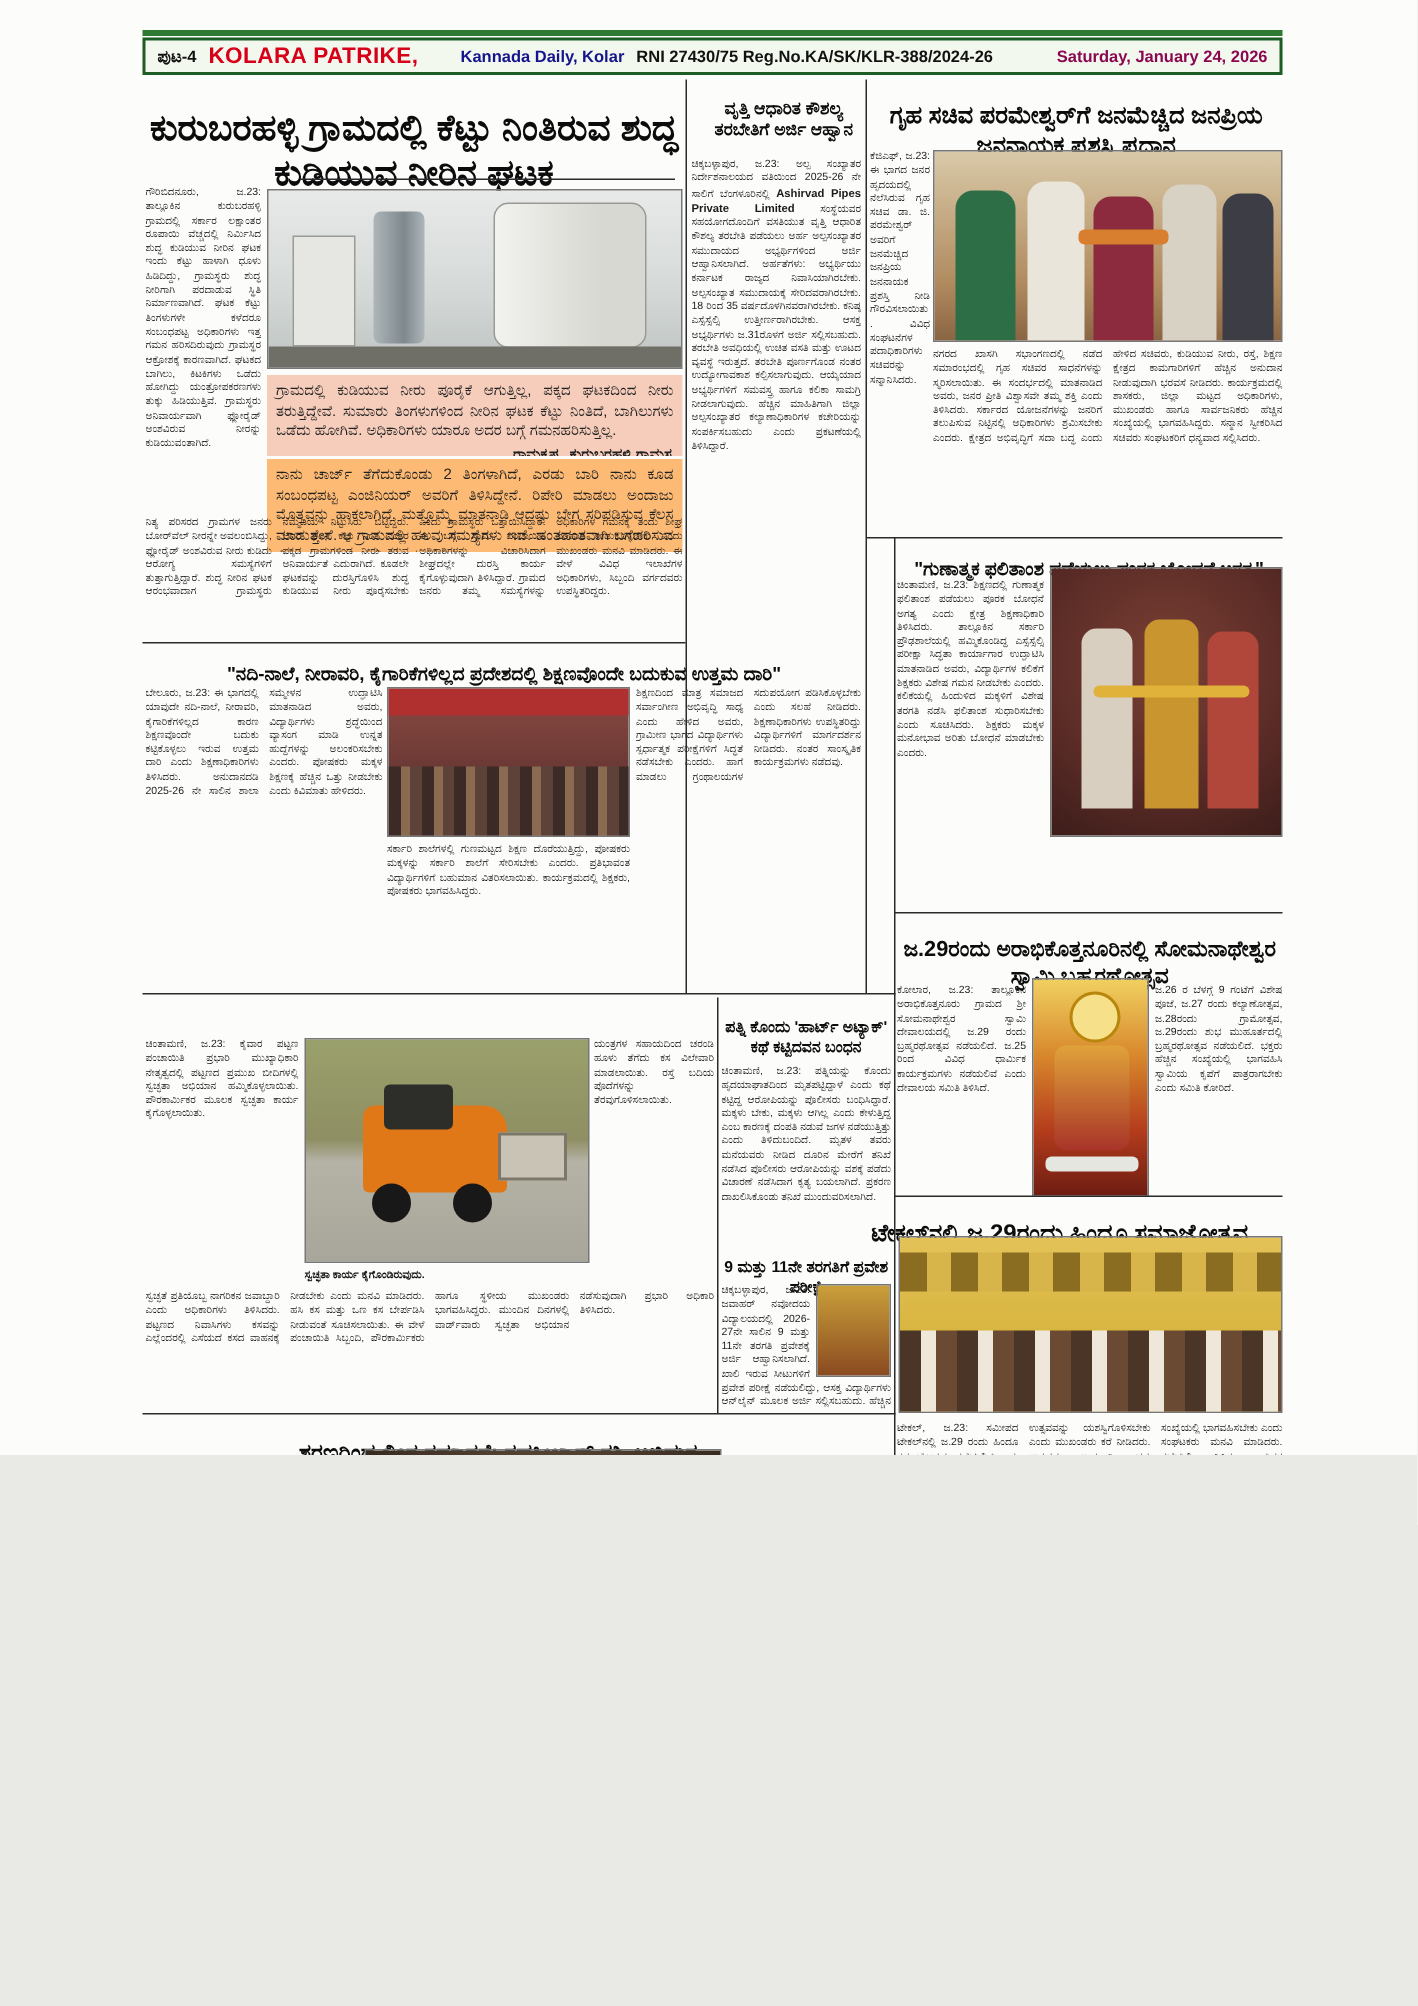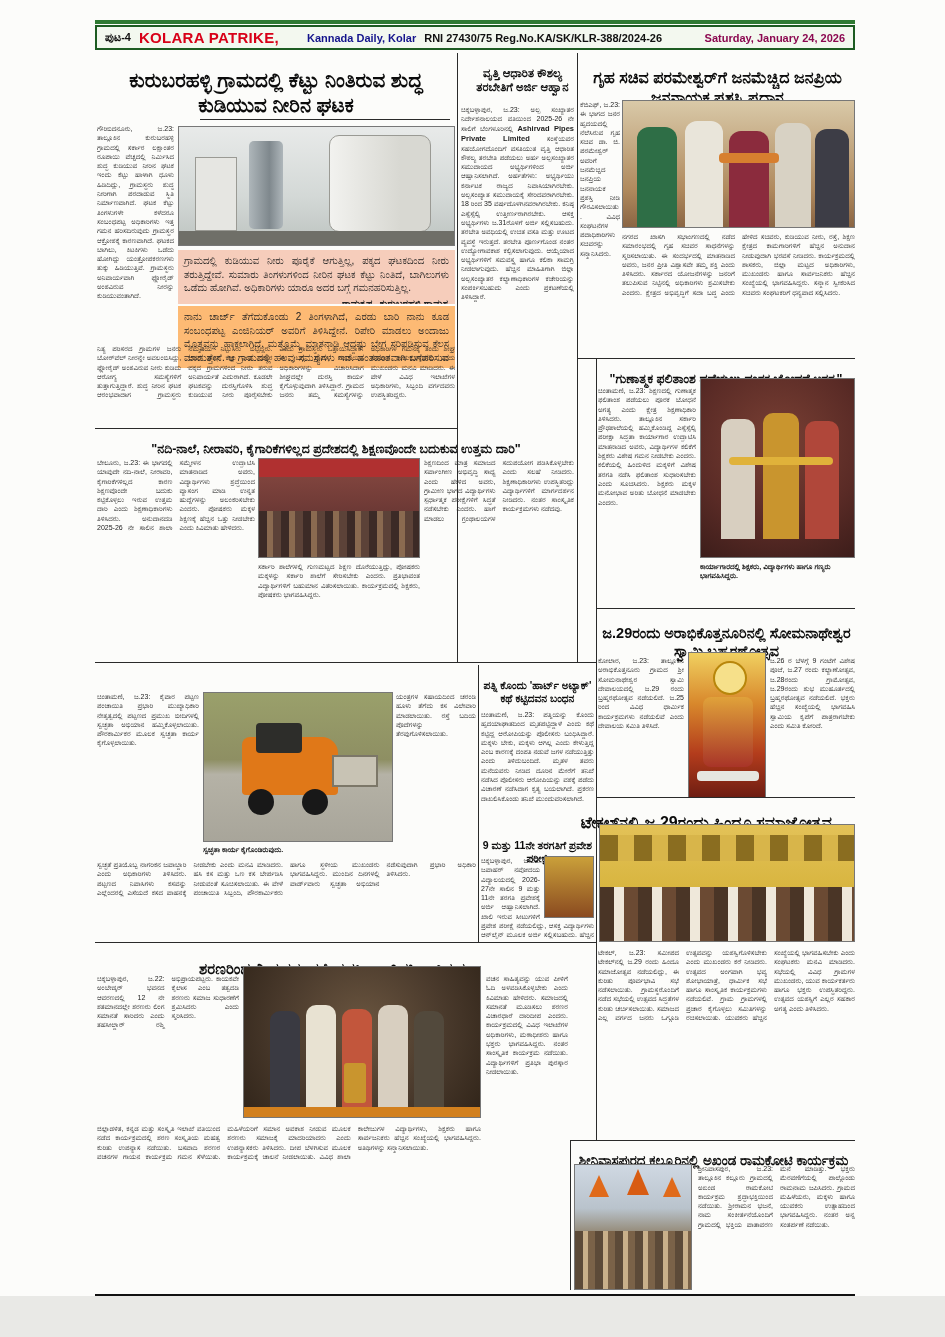--- a/index.html
+++ b/index.html
@@ -1,16 +1,16 @@
 <!DOCTYPE html>
 <html><head>
 <meta charset="utf-8">
 <style>
   html,body{margin:0;padding:0;background:#e9e9e6;}
-  .page{position:relative;width:945px;height:1296px;background:#fcfcfa;margin:0 auto;
+  .page{position:relative;width:945px;height:970px;background:#fcfcfa;margin:0 auto;
         font-family:"Liberation Sans",sans-serif;overflow:hidden;}
   .rule{position:absolute;background:#2a2a2a;}
   
   .mast-band{position:absolute;background:#2f7a33;}
   .masthead{position:absolute;display:flex;align-items:center;gap:8px;
             background:#f3f8ef;border:2px solid #1d5c22;box-sizing:border-box;padding:0 8px;}
   .mast-pg{font-size:11px;font-weight:bold;color:#111;}
   .mast-paper{font-size:15px;font-weight:bold;color:#d80018;letter-spacing:.3px;}
   .mast-sub{font-size:11px;color:#14148c;font-weight:bold;margin-left:20px;}
   .mast-rni{font-size:11px;color:#111;font-weight:bold;}
@@ -47,21 +47,21 @@
 
   <div class="mast-band" style="left:95px;top:20px;width:760px;height:4px;"></div>
   <header class="masthead" style="left:95px;top:25px;width:760px;height:25px;">
     <span class="mast-pg">ಪುಟ-4</span>
     <span class="mast-paper">KOLARA PATRIKE,</span>
     <span class="mast-sub">Kannada Daily, Kolar</span>
     <span class="mast-rni">RNI 27430/75 Reg.No.KA/SK/KLR-388/2024-26</span>
     <span class="mast-date">Saturday, January 24, 2026</span>
   </header>
 
-  <h1 class="hl" style="left:96px;top:55px;width:360px;font-size:20px;">ಕುರುಬರಹಳ್ಳಿ ಗ್ರಾಮದಲ್ಲಿ ಕೆಟ್ಟು ನಿಂತಿರುವ ಶುದ್ಧ ಕುಡಿಯುವ ನೀರಿನ ಘಟಕ</h1>
+  <h1 class="hl" style="left:96px;top:55px;width:360px;font-size:24px;">ಕುರುಬರಹಳ್ಳಿ ಗ್ರಾಮದಲ್ಲಿ ಕೆಟ್ಟು ನಿಂತಿರುವ ಶುದ್ಧ ಕುಡಿಯುವ ನೀರಿನ ಘಟಕ</h1>
   <div class="rule" style="left:200px;top:119px;width:250px;height:1px;"></div>
   <div class="bt" style="left:97px;top:124px;width:77px;height:216px;">ಗೌರಿಬಿದನೂರು, ಜ.23: ತಾಲ್ಲೂಕಿನ ಕುರುಬರಹಳ್ಳಿ ಗ್ರಾಮದಲ್ಲಿ ಸರ್ಕಾರ ಲಕ್ಷಾಂತರ ರೂಪಾಯಿ ವೆಚ್ಚದಲ್ಲಿ ನಿರ್ಮಿಸಿದ ಶುದ್ಧ ಕುಡಿಯುವ ನೀರಿನ ಘಟಕ ಇಂದು ಕೆಟ್ಟು ಹಾಳಾಗಿ ಧೂಳು ಹಿಡಿದಿದ್ದು, ಗ್ರಾಮಸ್ಥರು ಶುದ್ಧ ನೀರಿಗಾಗಿ ಪರದಾಡುವ ಸ್ಥಿತಿ ನಿರ್ಮಾಣವಾಗಿದೆ. ಘಟಕ ಕೆಟ್ಟು ತಿಂಗಳುಗಳೇ ಕಳೆದರೂ ಸಂಬಂಧಪಟ್ಟ ಅಧಿಕಾರಿಗಳು ಇತ್ತ ಗಮನ ಹರಿಸದಿರುವುದು ಗ್ರಾಮಸ್ಥರ ಆಕ್ರೋಶಕ್ಕೆ ಕಾರಣವಾಗಿದೆ. ಘಟಕದ ಬಾಗಿಲು, ಕಿಟಕಿಗಳು ಒಡೆದು ಹೋಗಿದ್ದು ಯಂತ್ರೋಪಕರಣಗಳು ತುಕ್ಕು ಹಿಡಿಯುತ್ತಿವೆ. ಗ್ರಾಮಸ್ಥರು ಅನಿವಾರ್ಯವಾಗಿ ಫ್ಲೋರೈಡ್ ಅಂಶವಿರುವ ನೀರನ್ನು ಕುಡಿಯುವಂತಾಗಿದೆ.</div>
 
   <div class="photo" style="left:178px;top:126px;width:277px;height:120px;background:linear-gradient(180deg,#e8eae9 0%,#d3d8d6 60%,#bdc3c0 100%);">
     <div class="ph-el" style="left:150px;top:8px;width:100px;height:95px;background:linear-gradient(90deg,#f2f2ef,#d8d8d2 70%);border:1px solid #9a9a94;border-radius:10px;"></div>
     <div class="ph-el" style="left:70px;top:14px;width:34px;height:88px;background:linear-gradient(90deg,#aeb6ba,#7f888d 60%,#aeb6ba);border-radius:5px;"></div>
     <div class="ph-el" style="left:16px;top:30px;width:40px;height:72px;background:#e6e6e2;border:1px solid #9a9a94;"></div>
     <div class="ph-el" style="left:0;top:104px;width:277px;height:16px;background:#6f6f68;"></div>
   </div>
 
@@ -95,21 +95,20 @@
   <div class="rule" style="left:578px;top:358px;width:277px;height:1px;"></div>
 
   <h2 class="hl" style="left:597px;top:362px;width:258px;font-size:12.5px;">"ಗುಣಾತ್ಮಕ ಫಲಿತಾಂಶ ಪಡೆಯಲು ಪೂರಕ ಬೋಧನೆ ಅಗತ್ಯ"</h2>
   <div class="bt" style="left:598px;top:386px;width:98px;height:218px;">ಚಿಂತಾಮಣಿ, ಜ.23: ಶಿಕ್ಷಣದಲ್ಲಿ ಗುಣಾತ್ಮಕ ಫಲಿತಾಂಶ ಪಡೆಯಲು ಪೂರಕ ಬೋಧನೆ ಅಗತ್ಯ ಎಂದು ಕ್ಷೇತ್ರ ಶಿಕ್ಷಣಾಧಿಕಾರಿ ತಿಳಿಸಿದರು. ತಾಲ್ಲೂಕಿನ ಸರ್ಕಾರಿ ಪ್ರೌಢಶಾಲೆಯಲ್ಲಿ ಹಮ್ಮಿಕೊಂಡಿದ್ದ ಎಸ್ಸೆಸ್ಸೆಲ್ಸಿ ಪರೀಕ್ಷಾ ಸಿದ್ಧತಾ ಕಾರ್ಯಾಗಾರ ಉದ್ಘಾಟಿಸಿ ಮಾತನಾಡಿದ ಅವರು, ವಿದ್ಯಾರ್ಥಿಗಳ ಕಲಿಕೆಗೆ ಶಿಕ್ಷಕರು ವಿಶೇಷ ಗಮನ ನೀಡಬೇಕು ಎಂದರು. ಕಲಿಕೆಯಲ್ಲಿ ಹಿಂದುಳಿದ ಮಕ್ಕಳಿಗೆ ವಿಶೇಷ ತರಗತಿ ನಡೆಸಿ ಫಲಿತಾಂಶ ಸುಧಾರಿಸಬೇಕು ಎಂದು ಸೂಚಿಸಿದರು. ಶಿಕ್ಷಕರು ಮಕ್ಕಳ ಮನೋಭಾವ ಅರಿತು ಬೋಧನೆ ಮಾಡಬೇಕು ಎಂದರು.</div>
   <div class="photo" style="left:700px;top:378px;width:155px;height:180px;background:radial-gradient(circle at 50% 35%,#7a4034 0%,#5a2b26 60%,#3c1d1a 100%);">
     <div class="ph-el" style="left:20px;top:40px;width:34px;height:120px;background:#d8cfc0;border-radius:10px 10px 0 0;"></div>
     <div class="ph-el" style="left:62px;top:34px;width:36px;height:126px;background:#c9952e;border-radius:10px 10px 0 0;"></div>
     <div class="ph-el" style="left:104px;top:42px;width:34px;height:118px;background:#b0473a;border-radius:10px 10px 0 0;"></div>
     <div class="ph-el" style="left:28px;top:78px;width:104px;height:8px;background:#e0b23a;border-radius:4px;"></div>
   </div>
-  <div class="caption" style="left:700px;top:562px;width:155px;height:40px;">ಕಾರ್ಯಾಗಾರದಲ್ಲಿ ಶಿಕ್ಷಕರು, ವಿದ್ಯಾರ್ಥಿಗಳು ಹಾಗೂ ಗಣ್ಯರು ಭಾಗವಹಿಸಿದ್ದರು.</div>
   <div class="rule" style="left:596px;top:608px;width:259px;height:1px;"></div>
 
   <h2 class="hl" style="left:598px;top:612px;width:257px;font-size:14.5px;">ಜ.29ರಂದು ಅರಾಭಿಕೊತ್ತನೂರಿನಲ್ಲಿ ಸೋಮನಾಥೇಶ್ವರ ಸ್ವಾಮಿ ಬ್ರಹ್ಮರಥೋತ್ಸವ</h2>
   <div class="bt" style="left:598px;top:656px;width:86px;height:138px;">ಕೋಲಾರ, ಜ.23: ತಾಲ್ಲೂಕಿನ ಅರಾಭಿಕೊತ್ತನೂರು ಗ್ರಾಮದ ಶ್ರೀ ಸೋಮನಾಥೇಶ್ವರ ಸ್ವಾಮಿ ದೇವಾಲಯದಲ್ಲಿ ಜ.29 ರಂದು ಬ್ರಹ್ಮರಥೋತ್ಸವ ನಡೆಯಲಿದೆ. ಜ.25 ರಿಂದ ವಿವಿಧ ಧಾರ್ಮಿಕ ಕಾರ್ಯಕ್ರಮಗಳು ನಡೆಯಲಿವೆ ಎಂದು ದೇವಾಲಯ ಸಮಿತಿ ತಿಳಿಸಿದೆ.</div>
   <div class="photo" style="left:688px;top:652px;width:78px;height:146px;background:linear-gradient(180deg,#f0d060 0%,#d8882c 35%,#b33c1c 70%,#6e1d12 100%);">
     <div class="ph-el" style="left:24px;top:8px;width:30px;height:30px;background:#f6e08a;border-radius:50%;border:2px solid #b8860b;"></div>
     <div class="ph-el" style="left:14px;top:44px;width:50px;height:70px;background:linear-gradient(180deg,#e0a23a,#a83428);border-radius:8px;"></div>
     <div class="ph-el" style="left:8px;top:118px;width:62px;height:10px;background:#e6e6e0;border-radius:4px;"></div>
   </div>
   <div class="bt" style="left:770px;top:656px;width:85px;height:138px;">ಜ.26 ರ ಬೆಳಗ್ಗೆ 9 ಗಂಟೆಗೆ ವಿಶೇಷ ಪೂಜೆ, ಜ.27 ರಂದು ಕಲ್ಯಾಣೋತ್ಸವ, ಜ.28ರಂದು ಗ್ರಾಮೋತ್ಸವ, ಜ.29ರಂದು ಶುಭ ಮುಹೂರ್ತದಲ್ಲಿ ಬ್ರಹ್ಮರಥೋತ್ಸವ ನಡೆಯಲಿದೆ. ಭಕ್ತರು ಹೆಚ್ಚಿನ ಸಂಖ್ಯೆಯಲ್ಲಿ ಭಾಗವಹಿಸಿ ಸ್ವಾಮಿಯ ಕೃಪೆಗೆ ಪಾತ್ರರಾಗಬೇಕು ಎಂದು ಸಮಿತಿ ಕೋರಿದೆ.</div>

